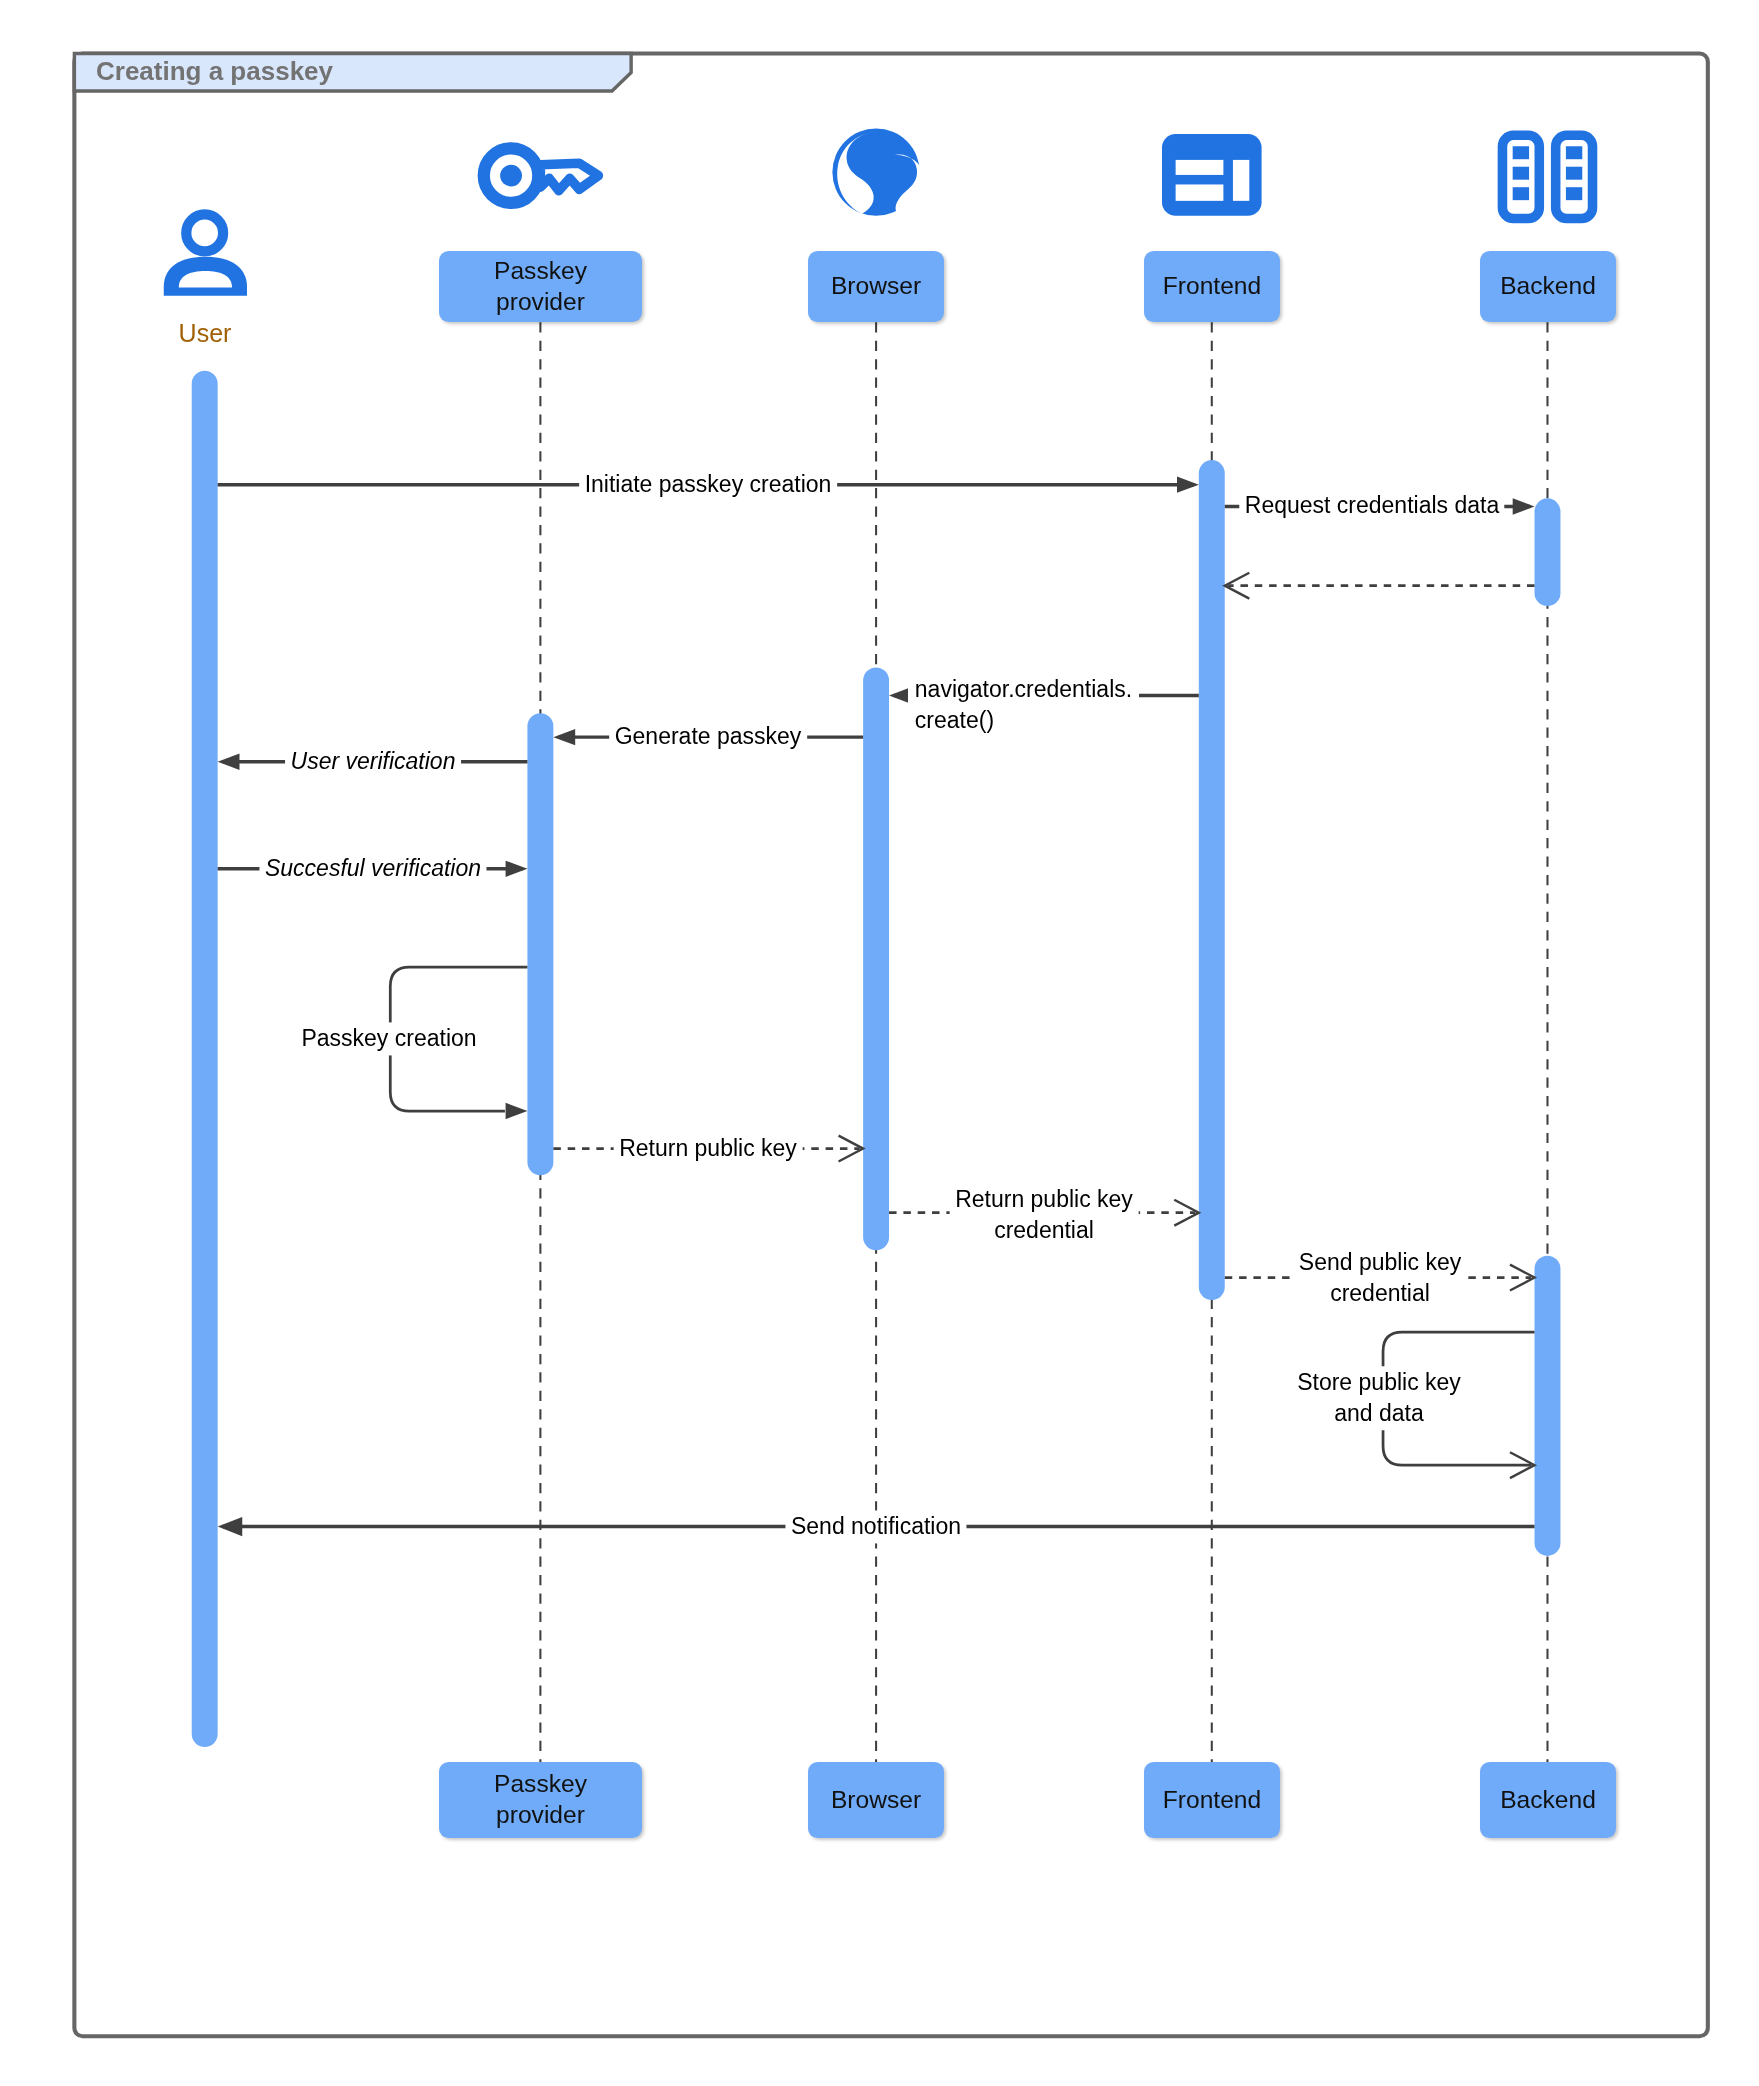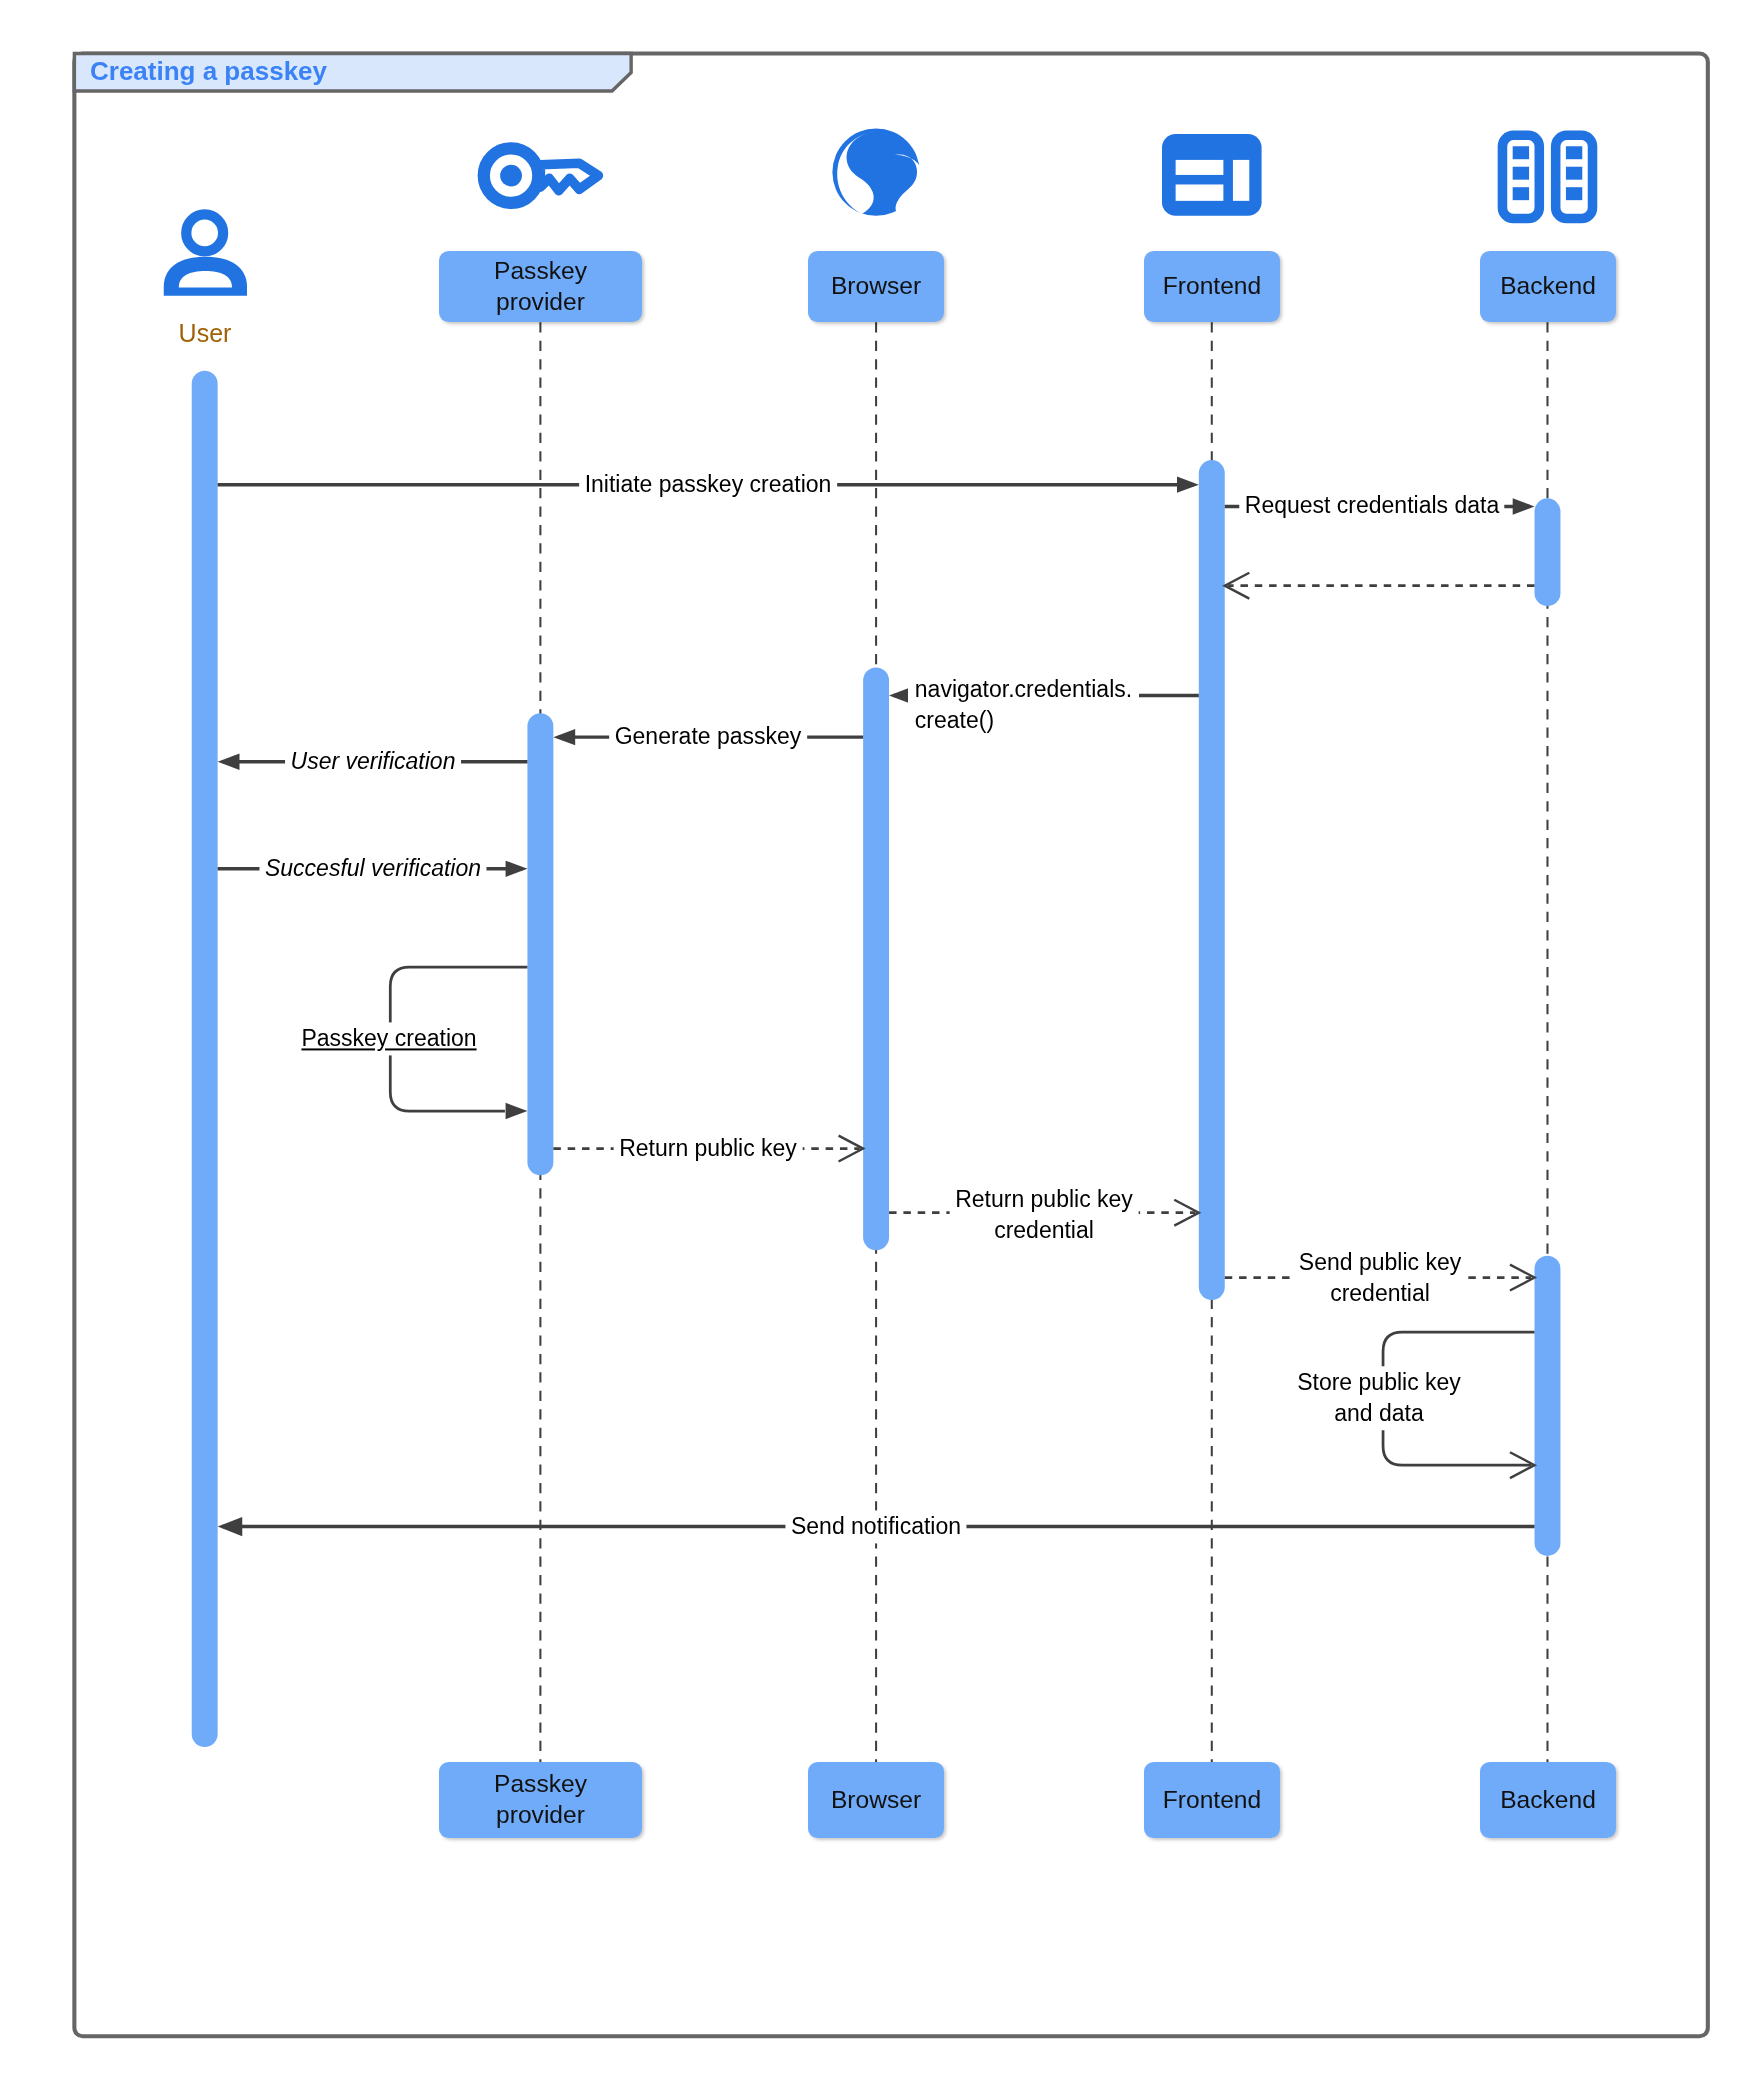--- a/index.html
+++ b/index.html
@@ -41,25 +41,25 @@
   }
   .actor-caption{
     position:absolute;
     transform:translate(-50%,-50%);
     color:#a16207;
     font-size:25px;
     text-align:center;
   }
   #frame-title-text{
     position:absolute;
-    left:90px;top:71px;
+    left:96px;top:71px;
     transform:translate(0,-50%);
     font-size:26px;
     font-weight:bold;
-    color:#3b82f6;
+    color:#737373;
   }
 </style>
 </head>
 <body>
 
 <div id="canvas">
 
   <svg id="diagram-svg" width="1759" height="2087" viewBox="0 0 2578 3058">
 
     <rect x="109" y="78" width="2394" height="2906" rx="12" fill="#ffffff" stroke="#666666" stroke-width="6"></rect>
@@ -203,21 +203,21 @@
   <div class="actor-box" style="left:1144px;top:1762px;width:136px;height:76px;">Frontend</div>
   <div class="actor-box" style="left:1480px;top:1762px;width:136px;height:76px;">Backend</div>
 
   <div class="msg-label" style="left:708px;top:485px;">Initiate passkey creation</div>
   <div class="msg-label" style="left:1372px;top:506px;">Request credentials data</div>
   <div class="msg-label left-align" style="left:908px;top:695px;margin-top:10px;">navigator.credentials.
 create()</div>
   <div class="msg-label" style="left:708px;top:737px;">Generate passkey</div>
   <div class="msg-label" style="left:373px;top:762px;font-style:italic;">User verification</div>
   <div class="msg-label" style="left:373px;top:869px;font-style:italic;">Succesful verification</div>
-  <div class="msg-label" style="left:389px;top:1039px;text-decoration:underline;">Passkey creation</div>
+  <div class="msg-label" style="left:389px;top:1039px;">Passkey creation</div>
   <div class="msg-label" style="left:708px;top:1149px;">Return public key</div>
   <div class="msg-label" style="left:1044px;top:1215px;">Return public key
 credential</div>
   <div class="msg-label" style="left:1380px;top:1278px;">Send public key
 credential</div>
   <div class="msg-label" style="left:1379px;top:1398px;">Store public key
 and data</div>
   <div class="msg-label" style="left:876px;top:1527px;">Send notification</div>
 
 </div>

